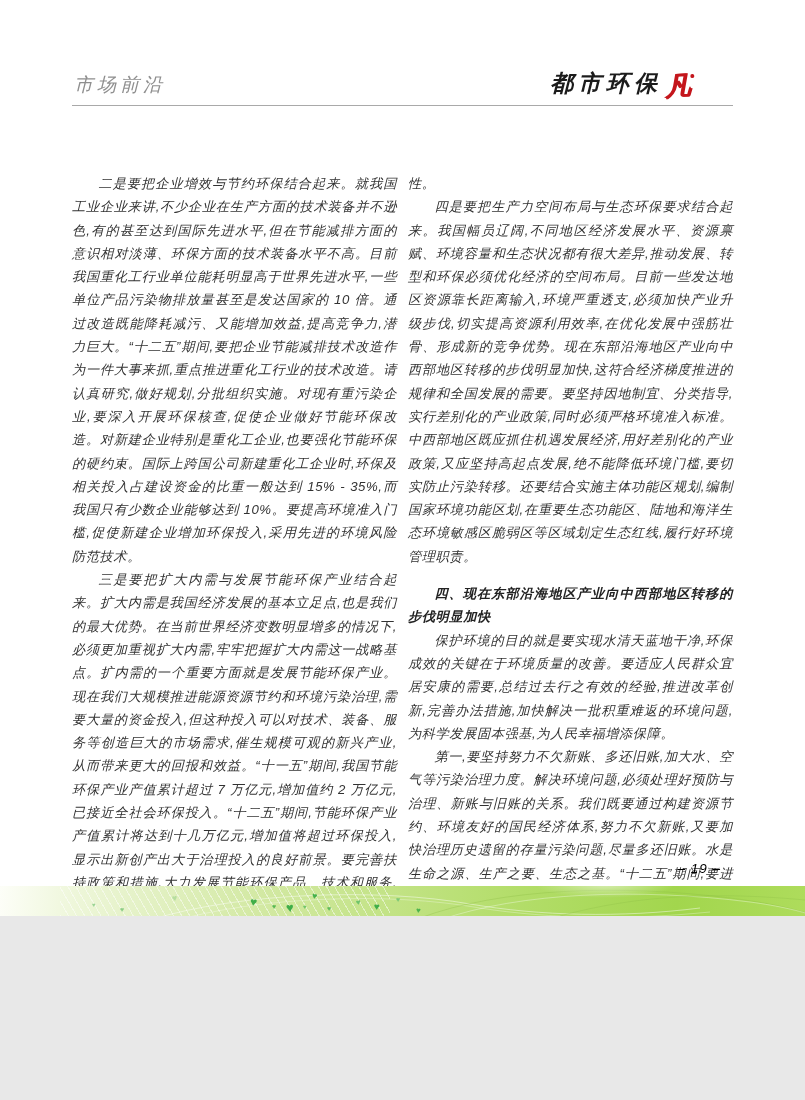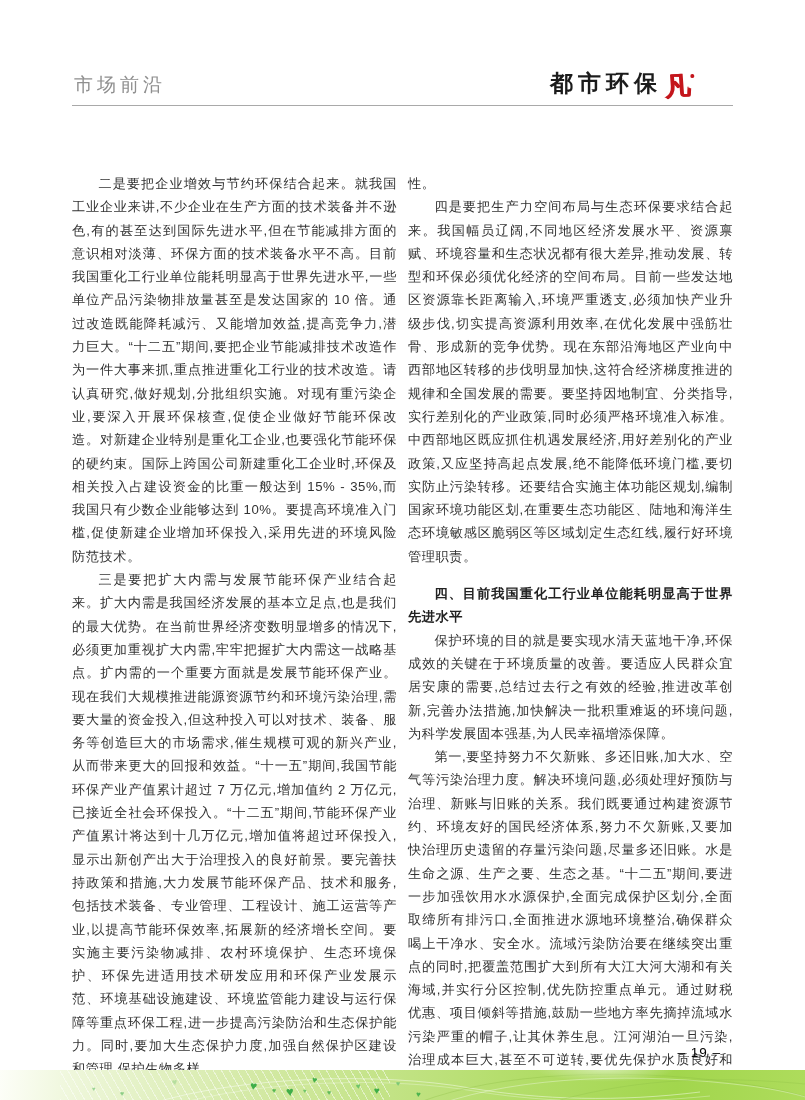--- a/index.html
+++ b/index.html
@@ -1,19 +1,19 @@
 <!DOCTYPE html>
 <html lang="zh"><head>
 <meta charset="utf-8">
 <style>
   html,body { margin:0; padding:0; }
   body { background:#e8e8e8; font-family:"Liberation Sans","DejaVu Sans",sans-serif; }
   .page {
-    position:relative; width:805px; height:1100px; margin:0 auto;
-    background:#ffffff; overflow:hidden;
+    position:relative; width:805px; height:916px; margin:0 auto;
+    background:#ffffff; overflow:hidden;font-style:italic;
   }
   
   .header { position:absolute; left:72px; right:72px; top:68px; height:38px; }
   .section-label {
     position:absolute; left:2px; top:4px;
     font-size:19px; letter-spacing:4px; color:#8f8f8f; font-weight:500;
   }
   .masthead { position:absolute; right:38px; top:0; display:flex; align-items:flex-end; }
   .magazine-title {
     font-size:23px; font-weight:bold; color:#1b1b1b; letter-spacing:5px;
@@ -77,21 +77,21 @@
   </div>
 
   <div class="columns">
     <div class="col">
       <p class="indent">二是要把企业增效与节约环保结合起来。就我国工业企业来讲,不少企业在生产方面的技术装备并不逊色,有的甚至达到国际先进水平,但在节能减排方面的意识相对淡薄、环保方面的技术装备水平不高。目前我国重化工行业单位能耗明显高于世界先进水平,一些单位产品污染物排放量甚至是发达国家的 10 倍。通过改造既能降耗减污、又能增加效益,提高竞争力,潜力巨大。“十二五”期间,要把企业节能减排技术改造作为一件大事来抓,重点推进重化工行业的技术改造。请认真研究,做好规划,分批组织实施。对现有重污染企业,要深入开展环保核查,促使企业做好节能环保改造。对新建企业特别是重化工企业,也要强化节能环保的硬约束。国际上跨国公司新建重化工企业时,环保及相关投入占建设资金的比重一般达到 15% - 35%,而我国只有少数企业能够达到 10%。要提高环境准入门槛,促使新建企业增加环保投入,采用先进的环境风险防范技术。</p>
       <p class="indent">三是要把扩大内需与发展节能环保产业结合起来。扩大内需是我国经济发展的基本立足点,也是我们的最大优势。在当前世界经济变数明显增多的情况下,必须更加重视扩大内需,牢牢把握扩大内需这一战略基点。扩内需的一个重要方面就是发展节能环保产业。现在我们大规模推进能源资源节约和环境污染治理,需要大量的资金投入,但这种投入可以对技术、装备、服务等创造巨大的市场需求,催生规模可观的新兴产业,从而带来更大的回报和效益。“十一五”期间,我国节能环保产业产值累计超过 7 万亿元,增加值约 2 万亿元,已接近全社会环保投入。“十二五”期间,节能环保产业产值累计将达到十几万亿元,增加值将超过环保投入,显示出新创产出大于治理投入的良好前景。要完善扶持政策和措施,大力发展节能环保产品、技术和服务,包括技术装备、专业管理、工程设计、施工运营等产业,以提高节能环保效率,拓展新的经济增长空间。要实施主要污染物减排、农村环境保护、生态环境保护、环保先进适用技术研发应用和环保产业发展示范、环境基础设施建设、环境监管能力建设与运行保障等重点环保工程,进一步提高污染防治和生态保护能力。同时,要加大生态保护力度,加强自然保护区建设和管理,保护生物多样</p>
     </div>
     <div class="col">
       <p>性。</p>
       <p class="indent">四是要把生产力空间布局与生态环保要求结合起来。我国幅员辽阔,不同地区经济发展水平、资源禀赋、环境容量和生态状况都有很大差异,推动发展、转型和环保必须优化经济的空间布局。目前一些发达地区资源靠长距离输入,环境严重透支,必须加快产业升级步伐,切实提高资源利用效率,在优化发展中强筋壮骨、形成新的竞争优势。现在东部沿海地区产业向中西部地区转移的步伐明显加快,这符合经济梯度推进的规律和全国发展的需要。要坚持因地制宜、分类指导,实行差别化的产业政策,同时必须严格环境准入标准。中西部地区既应抓住机遇发展经济,用好差别化的产业政策,又应坚持高起点发展,绝不能降低环境门槛,要切实防止污染转移。还要结合实施主体功能区规划,编制国家环境功能区划,在重要生态功能区、陆地和海洋生态环境敏感区脆弱区等区域划定生态红线,履行好环境管理职责。</p>
-      <p class="subhead">四、目前我国重化工行业单位能耗明显高于世界先进水平</p>
+      <p class="subhead">四、现在东部沿海地区产业向中西部地区转移的步伐明显加快</p>
       <p class="indent">保护环境的目的就是要实现水清天蓝地干净,环保成效的关键在于环境质量的改善。要适应人民群众宜居安康的需要,总结过去行之有效的经验,推进改革创新,完善办法措施,加快解决一批积重难返的环境问题,为科学发展固本强基,为人民幸福增添保障。</p>
       <p class="indent">第一,要坚持努力不欠新账、多还旧账,加大水、空气等污染治理力度。解决环境问题,必须处理好预防与治理、新账与旧账的关系。我们既要通过构建资源节约、环境友好的国民经济体系,努力不欠新账,又要加快治理历史遗留的存量污染问题,尽量多还旧账。水是生命之源、生产之要、生态之基。“十二五”期间,要进一步加强饮用水水源保护,全面完成保护区划分,全面取缔所有排污口,全面推进水源地环境整治,确保群众喝上干净水、安全水。流域污染防治要在继续突出重点的同时,把覆盖范围扩大到所有大江大河大湖和有关海域,并实行分区控制,优先防控重点单元。通过财税优惠、项目倾斜等措施,鼓励一些地方率先摘掉流域水污染严重的帽子,让其休养生息。江河湖泊一旦污染,治理成本巨大,甚至不可逆转,要优先保护水质良好和生态脆弱的湖泊和河流。“十二五”期间,中央财政将通过专项资金投入 100 亿元“以奖促保”,各地也要加大投入和引导社会投资。现在一些地区中小河流和沟渠有水皆污,地方政府要更加重视这些水系的治理。同时要进一步提高城市污水处理率,“十二五”期末全国城市要平均达到</p>
     </div>
   </div>
 
   <div class="page-number">– 19 –</div>
 
   <div class="footer-band">
     <div class="footer-hatch"></div>
     <svg class="footer-swirls" viewBox="0 0 805 30" preserveAspectRatio="none">

